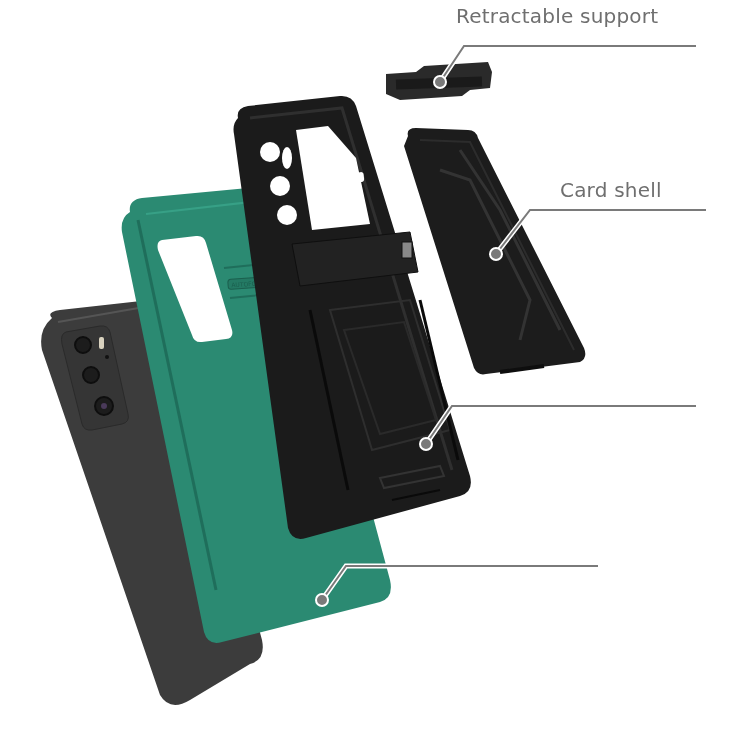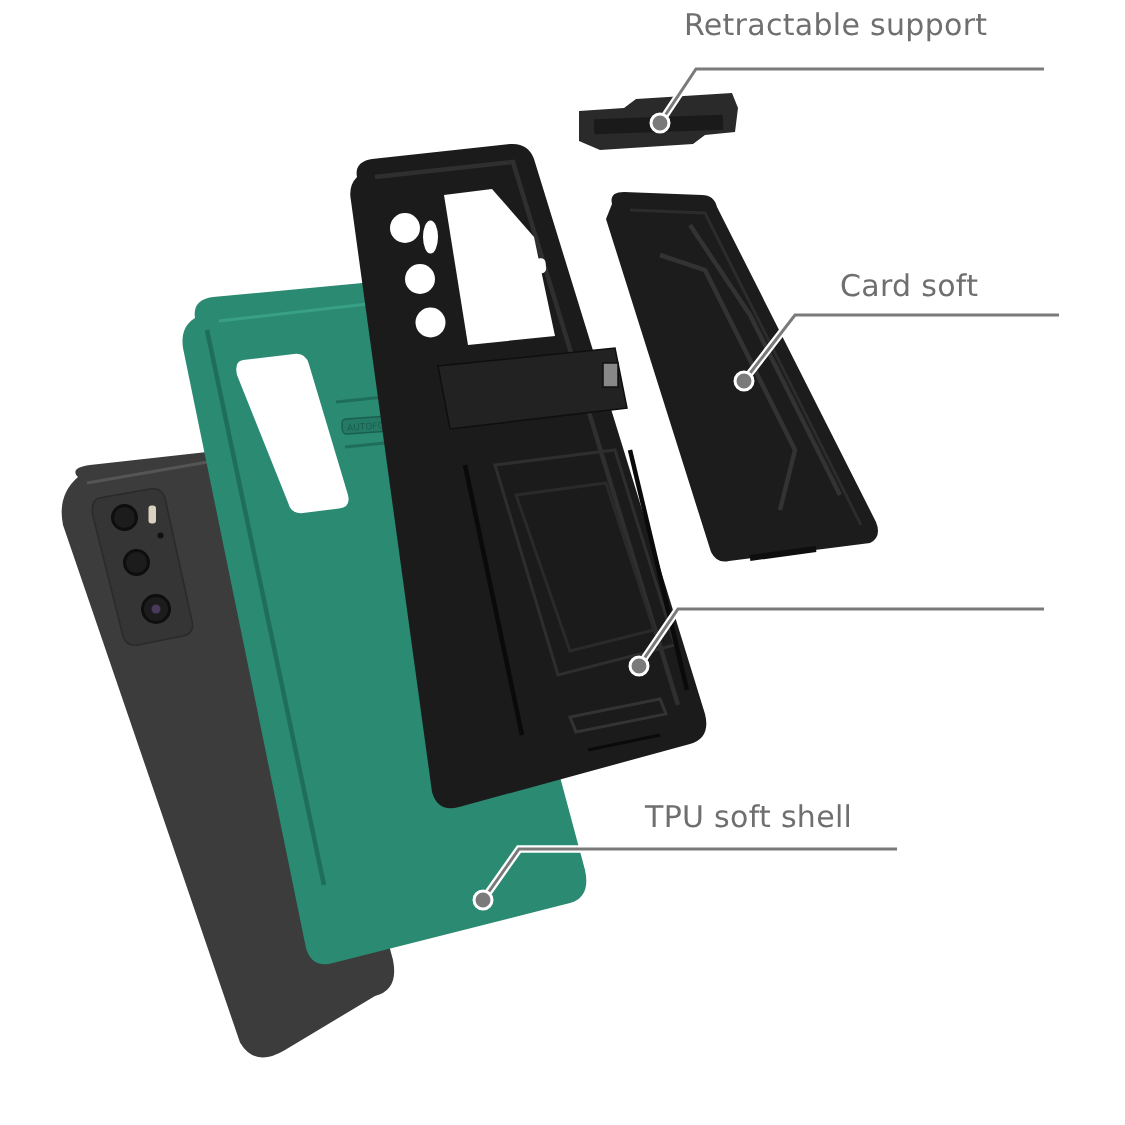--- a/index.html
+++ b/index.html
@@ -94,16 +94,15 @@
     </g>
     <g fill="#7a7a7a" stroke="#ffffff" stroke-width="2">
       <circle cx="440" cy="82" r="6"></circle>
       <circle cx="496" cy="254" r="6"></circle>
       <circle cx="426" cy="444" r="6"></circle>
       <circle cx="322" cy="600" r="6"></circle>
     </g>
   </svg>
 
   <div class="label" style="left:456px; top:4px;">Retractable support</div>
-  <div class="label" style="left:560px; top:178px;">Card soft</div>
-  <div class="label" style="left:430px; top:532px;">TPU soft shell</div>
+  <div class="label" style="left:560px; top:178px;">Card shell</div>
 
 </div>
 
 </body></html>

